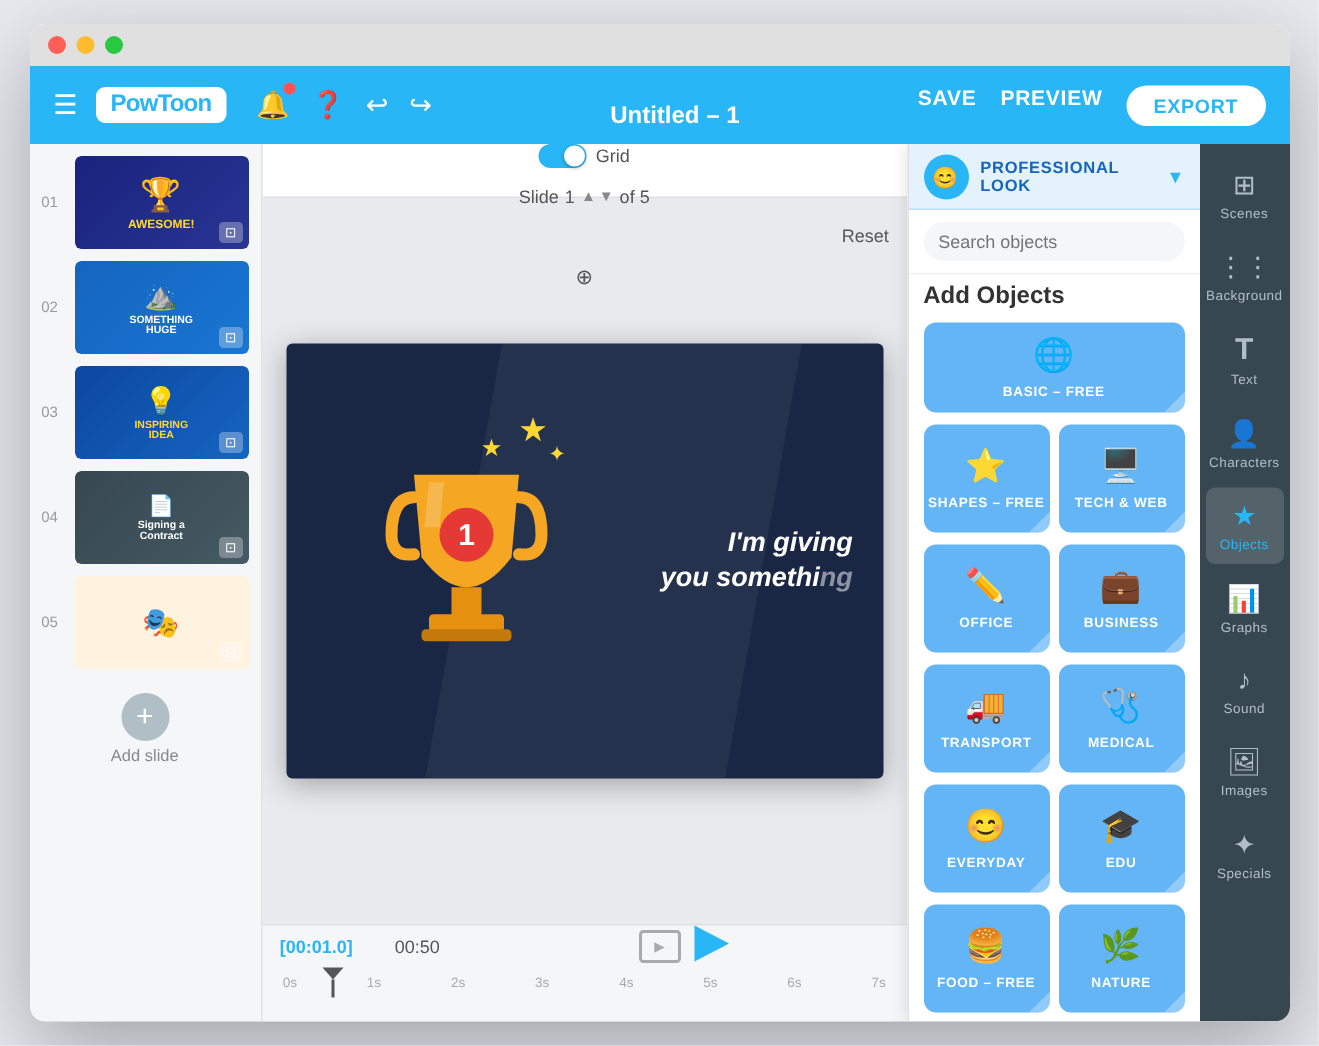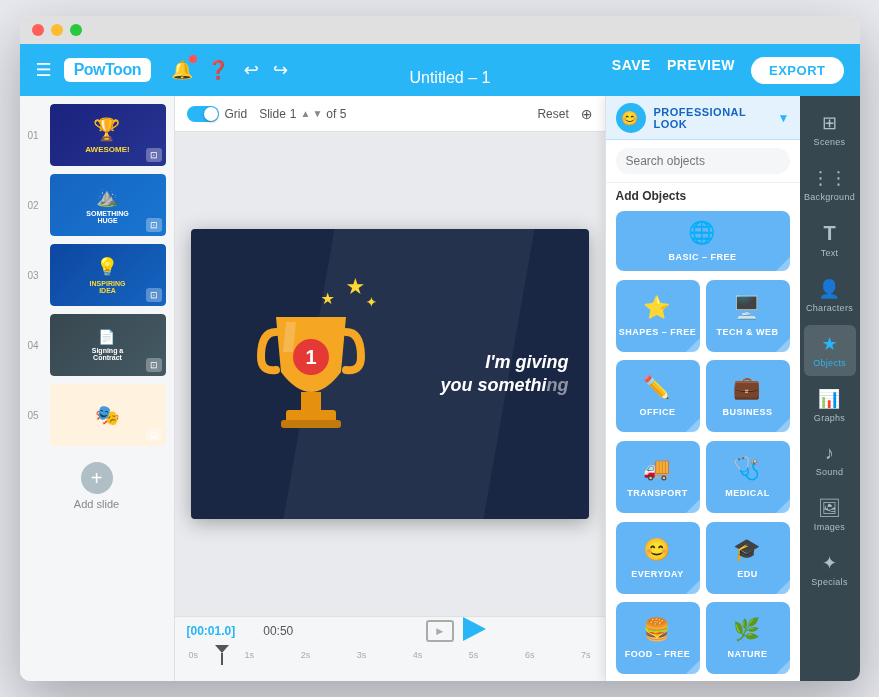--- a/index.html
+++ b/index.html
@@ -86,21 +86,21 @@
       background: #ff5252;
       border-radius: 50%;
       width: 8px;
       height: 8px;
     }
     .nav-title {
       flex: 1;
       text-align: center;
       color: white;
       font-size: 16px;
-      font-weight: 400;
+      font-weight: 700;
       margin-top: 16px;
     }
     .nav-actions {
       display: flex;
       align-items: flex-start;
       gap: 16px;
     }
     .btn-save {
       color: white;
       background: transparent;
@@ -213,20 +213,21 @@
     }
     .canvas-toolbar {
       height: 36px;
       background: white;
       display: flex;
       align-items: center;
       padding: 0 12px;
       gap: 12px;
       border-bottom: 1px solid #e0e0e0;
       flex-shrink: 0;
+      flex-direction: column;
     }
     .toggle-switch {
       display: flex;
       align-items: center;
       gap: 6px;
     }
     .toggle-track {
       width: 32px;
       height: 16px;
       border-radius: 8px;
@@ -484,21 +485,21 @@
     .search-input {
       flex: 1;
       border: none;
       background: transparent;
       font-size: 12px;
       outline: none;
       color: #555;
     }
     .add-objects-label {
       padding: 6px 10px 4px;
-      font-size: 12px;
+      font-size: 16px;
       font-weight: 600;
       color: #333;
     }
     .objects-grid {
       display: grid;
       grid-template-columns: 1fr 1fr;
       gap: 6px;
       padding: 4px 10px;
       overflow-y: auto;
       flex: 1;

